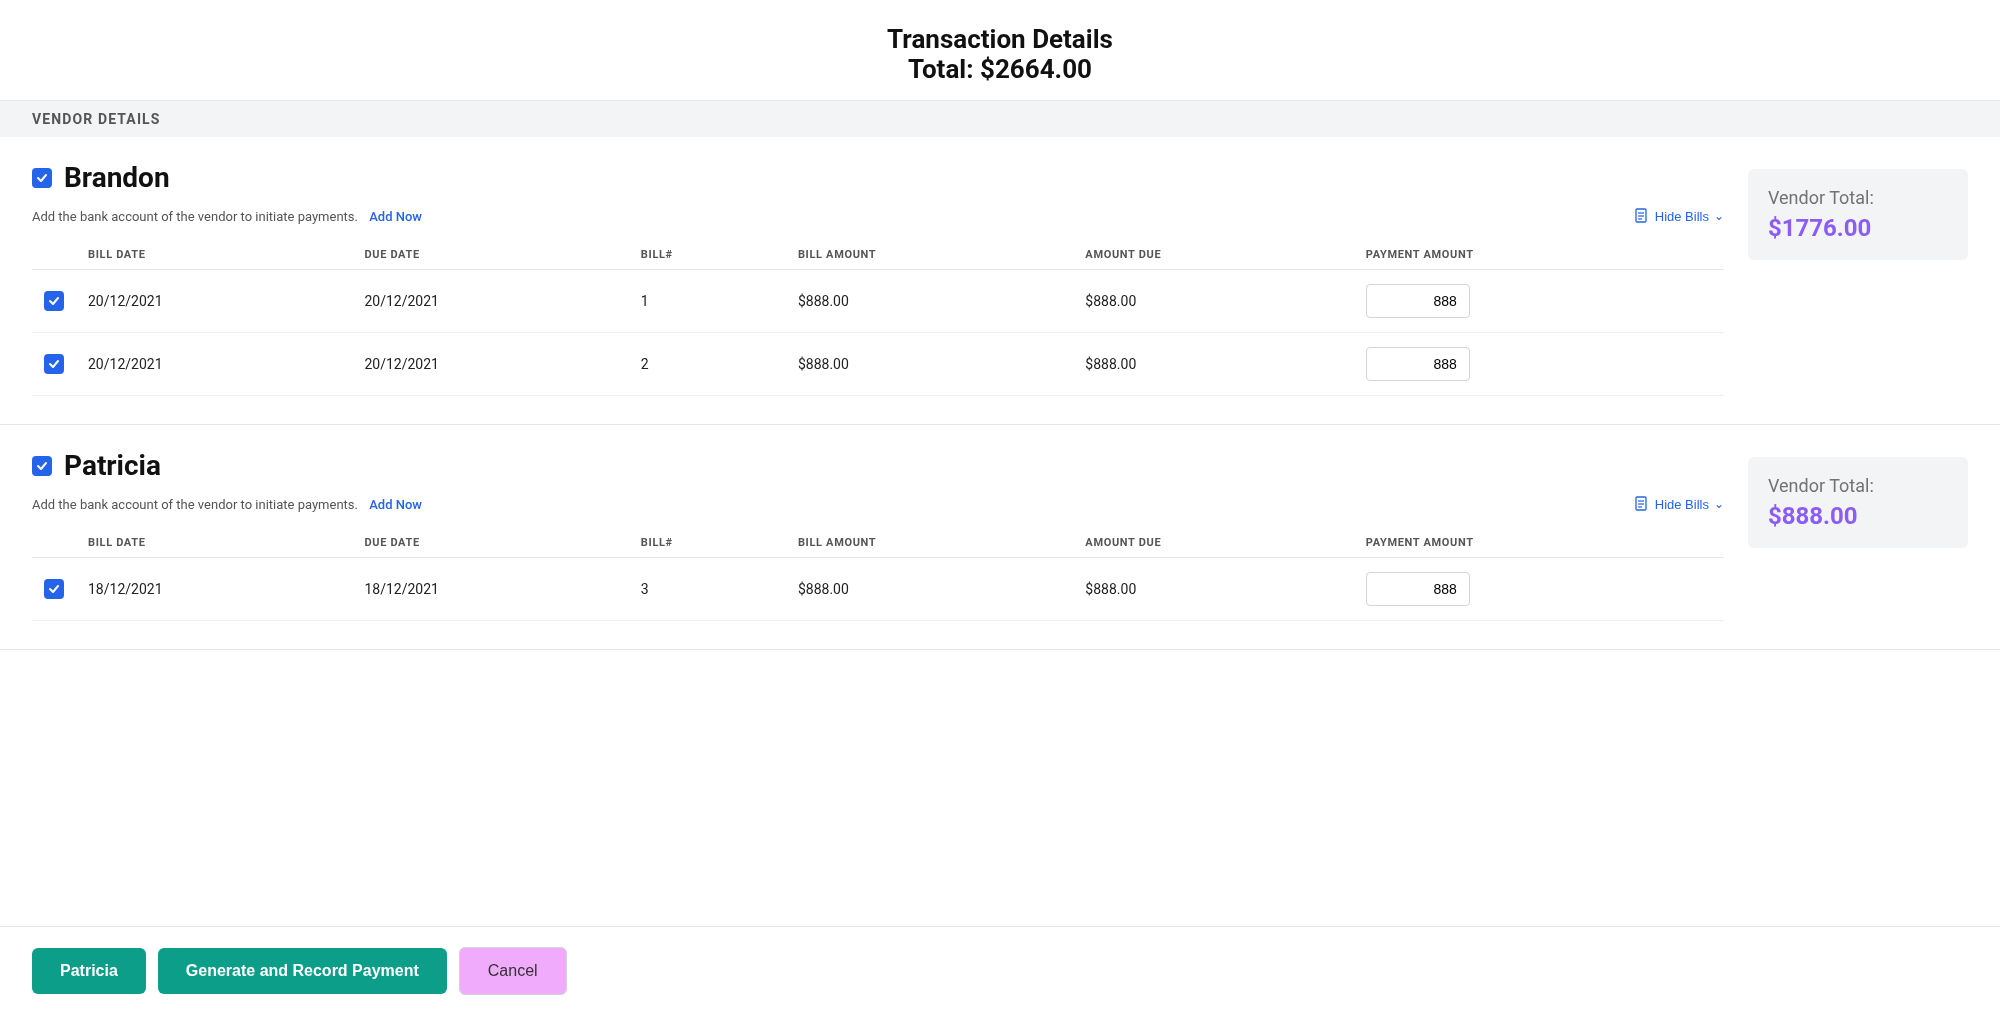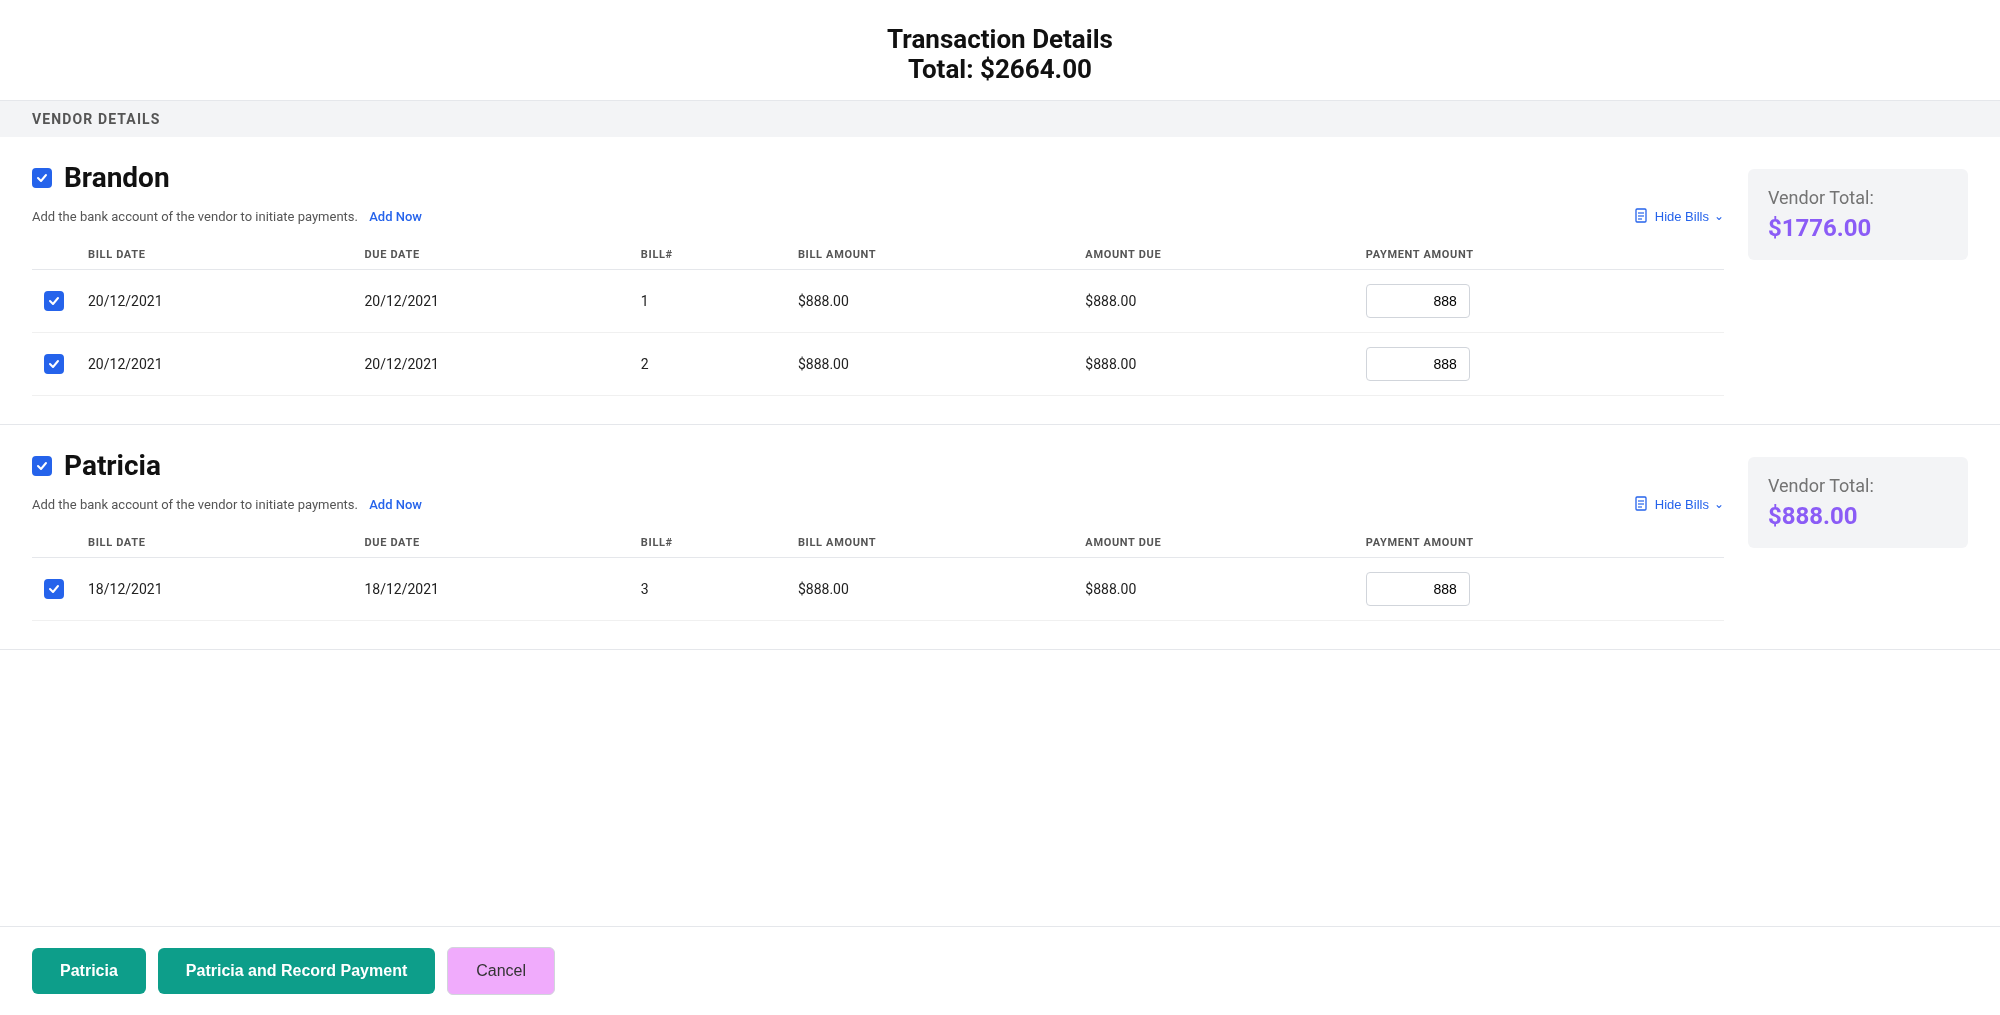--- a/index.html
+++ b/index.html
@@ -415,16 +415,16 @@
       </div>
       <div class="vendor-total-box">
         <div class="vendor-total-label">Vendor Total:</div>
         <div class="vendor-total-amount">$888.00</div>
       </div>
     </div>
     </div>
 
   <div class="footer-bar">
     <button class="btn-generate">Patricia</button>
-    <button class="btn-generate-record">Patricia and Record Payment</button>
+    <button class="btn-generate-record">Generate and Record Payment</button>
     <button class="btn-cancel">Cancel</button>
   </div>
 </div>
 
 </body></html>

